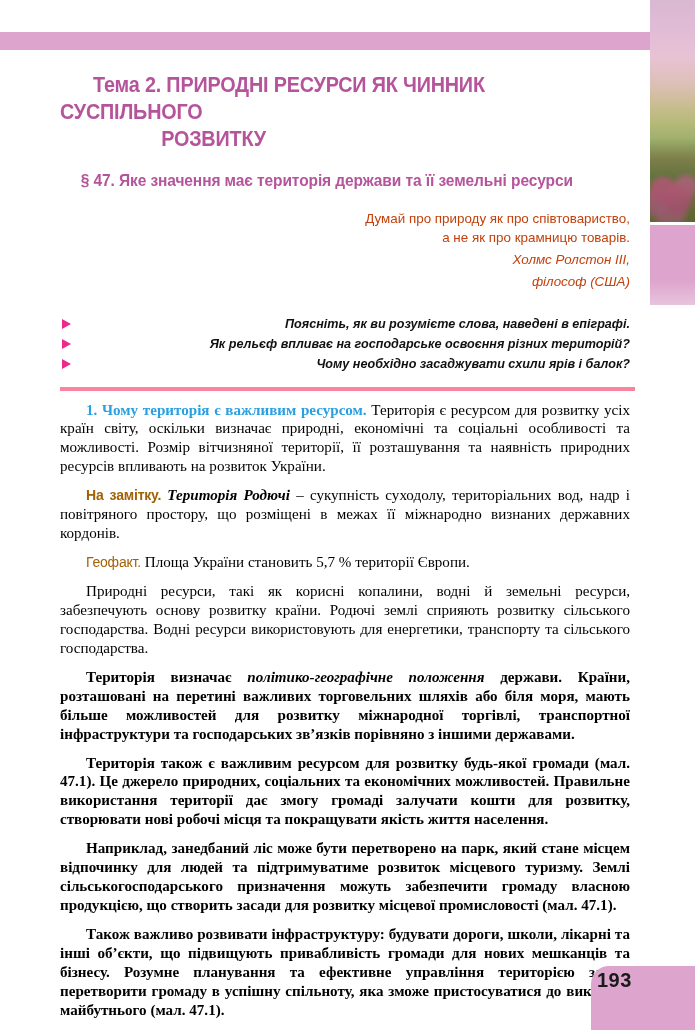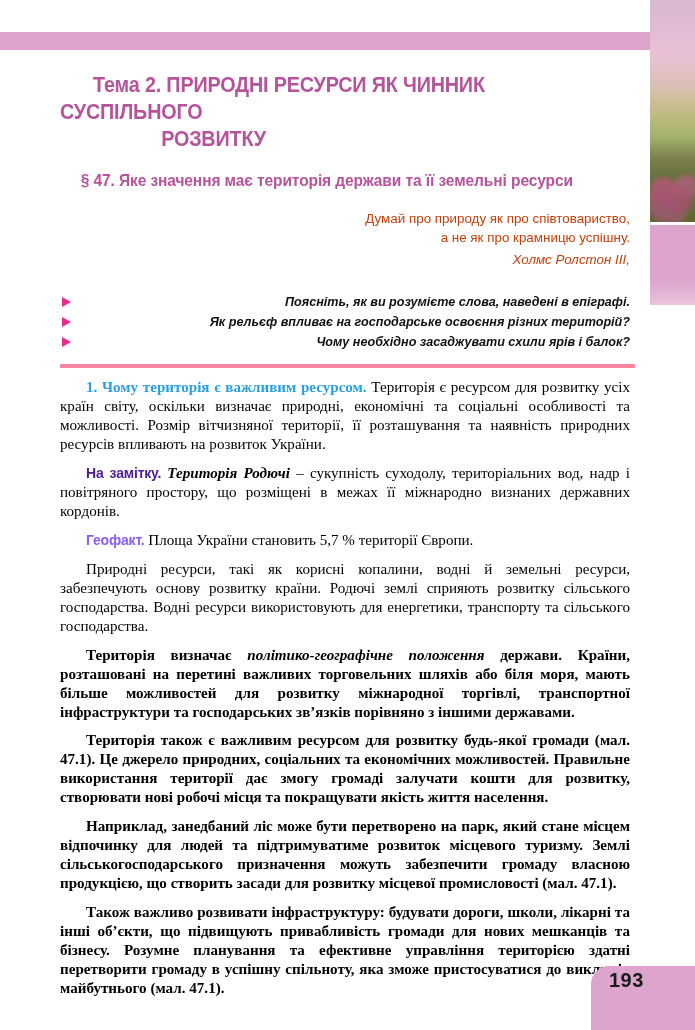--- a/index.html
+++ b/index.html
@@ -60,21 +60,21 @@
   }
   .page-tab {
     position: absolute;
     right: 0; bottom: 0;
     width: 104px; height: 64px;
     background: #dda5cd;
     border-top-left-radius: 18px;
   }
   .page-number {
     position: absolute;
-    right: 0; bottom: 0;
+    right: 12px; bottom: 0;
     width: 104px; height: 72px;
     box-sizing: border-box;
     padding: 11px 0 11px 18px;
     font-family: "Liberation Sans", sans-serif;
     font-weight: bold;
     font-size: 20px;
     color: #1a1a1a;
     letter-spacing: 0.5px;
   }
 
@@ -179,28 +179,28 @@
 
   .sec-head {
     font-family: "Liberation Serif", serif;
     font-weight: bold;
     color: #2aa0e0;
   }
   .label-blue {
     font-family: "Liberation Sans Narrow", "Liberation Sans", sans-serif;
     font-weight: bold;
     font-size: 14px;
-    color: #4c1d95;
+    color: #a16207;
     letter-spacing: -0.2px;
   }
   .label-pink {
     font-family: "Liberation Sans Narrow", "Liberation Sans", sans-serif;
-    font-weight: bold;
+    font-weight: normal;
     font-size: 14px;
-    color: #8b5cf6;
+    color: #a16207;
     letter-spacing: -0.2px;
   }
   .term {
     font-weight: bold;
     font-style: italic;
   }
   .ital { font-style: italic; }
 </style>
 </head>
 <body>
@@ -213,22 +213,23 @@
 
   <h1 class="theme-title">
     <span>Тема 2. ПРИРОДНІ РЕСУРСИ ЯК ЧИННИК СУСПІЛЬНОГО</span>
     <span class="tline2">РОЗВИТКУ</span>
   </h1>
 
   <h2 class="paragraph-title">§ 47. Яке значення має територія держави та її земельні ресурси</h2>
 
   <div class="epigraph">
     <div>Думай про природу як про співтовариство,</div>
-    <div>а не як про крамницю успішну.</div>
+    <div>а не як про крамницю товарів.</div>
     <span class="author">Холмс Ролстон III,</span>
+    <span class="author">філософ (США)</span>
   </div>
 
   <ul class="questions">
     <li>
       <span class="bullet-tri"></span>
       <span>Поясніть, як ви розумієте слова, наведені в епіграфі.</span>
     </li>
     <li>
       <span class="bullet-tri"></span>
       <span>Як рельєф впливає на господарське освоєння різних територій?</span>

